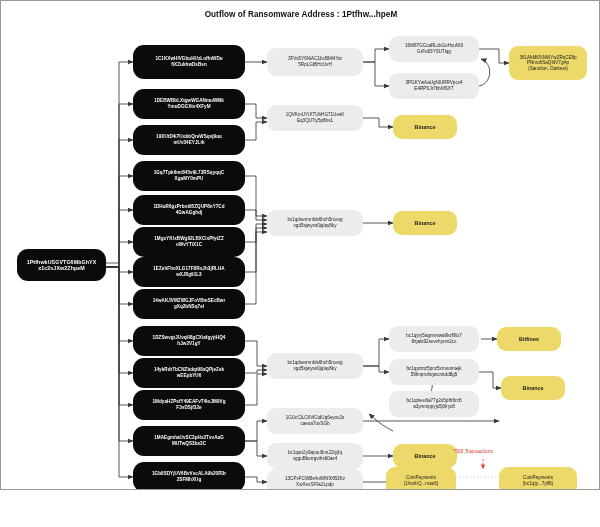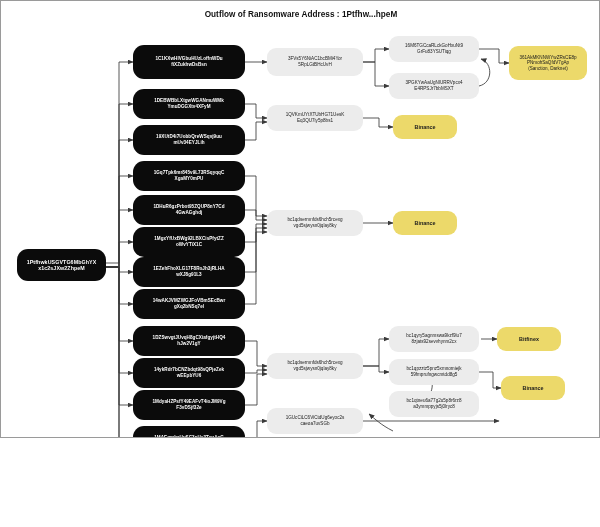--- a/index.html
+++ b/index.html
@@ -6,21 +6,21 @@
     margin: 0;
     padding: 0;
     background: #ffffff;
   }
   body {
     font-family: "Liberation Sans", sans-serif;
   }
   #canvas {
     position: relative;
     width: 600px;
-    height: 438px;
+    height: 490px;
     background: #ffffff;
     border: 1px solid #9a9a9a;
     box-sizing: border-box;
     overflow: hidden;
   }
   #edges {
     position: absolute;
     left: 0;
     top: 0;
     width: 600px;

